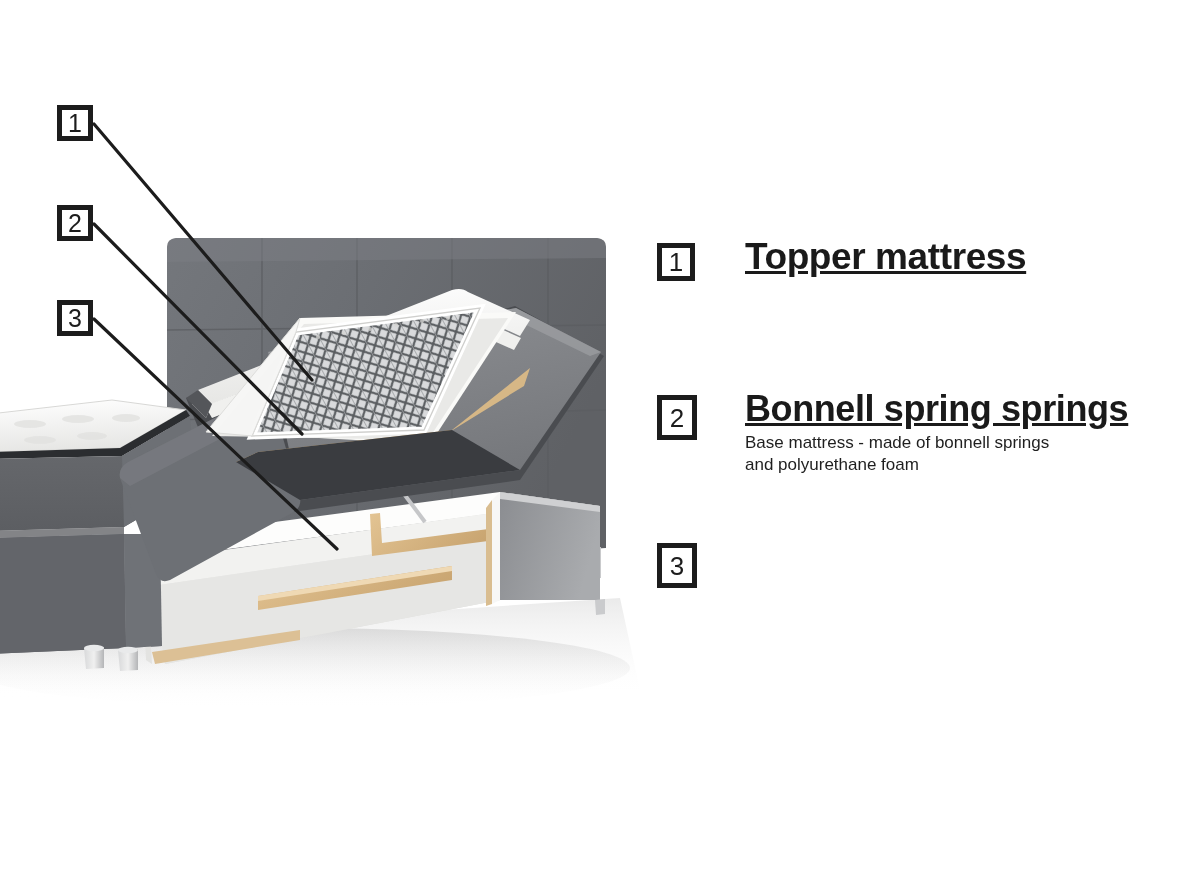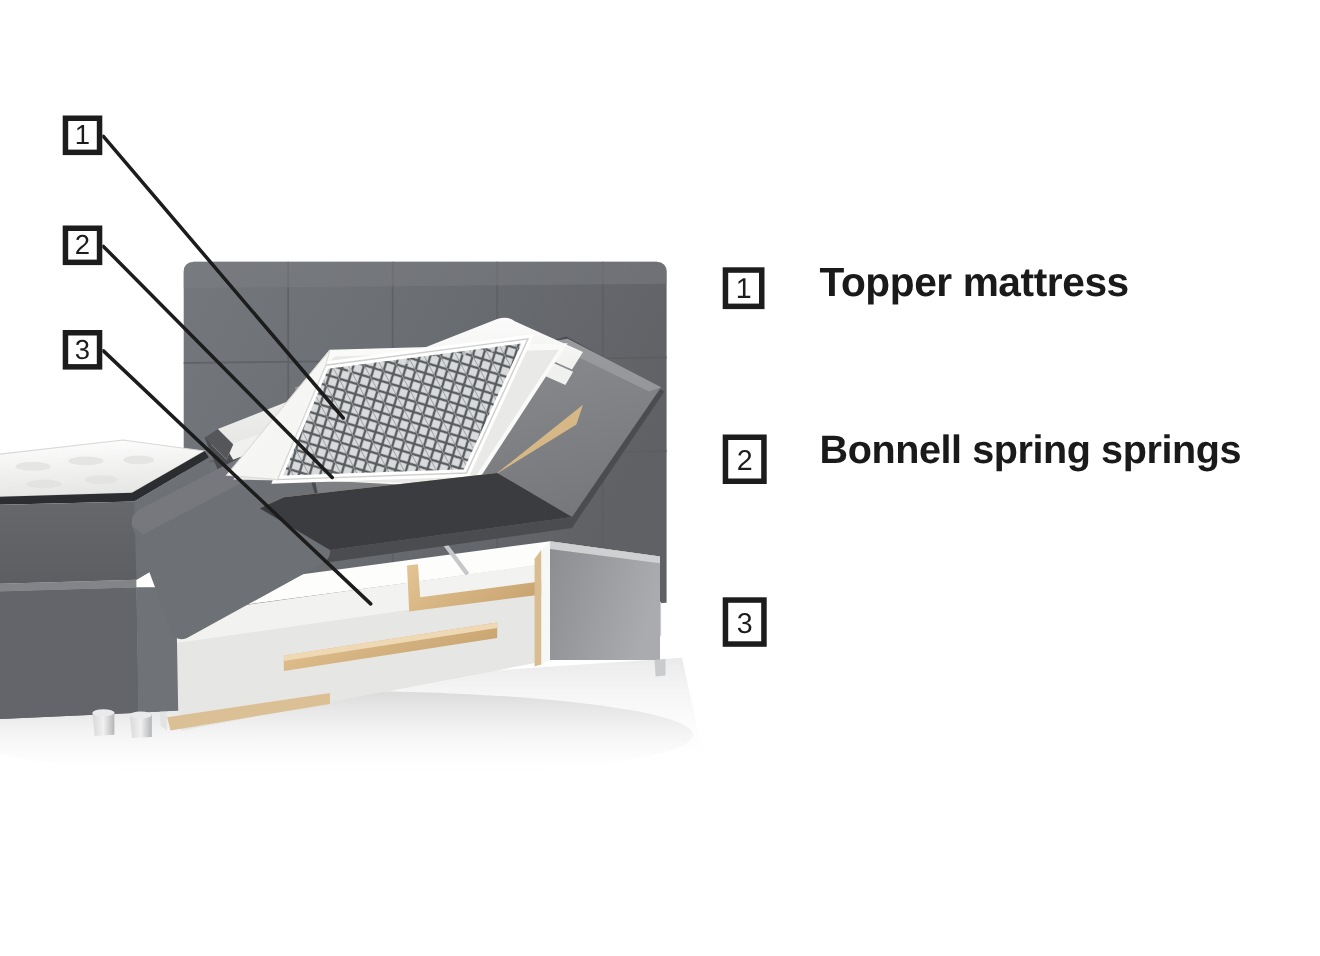--- a/index.html
+++ b/index.html
@@ -93,20 +93,21 @@
     width: 455px;
   }
   .legend-title {
     font-size: 37px;
     font-weight: bold;
     color: #1a1a1a;
     line-height: 1.04;
     letter-spacing: -0.4px;
     margin: 0;
     white-space: nowrap;
+    text-decoration: underline;
   }
   #legend-item-2 .legend-title { font-size: 36px; }
   #legend-item-3 .legend-title { font-size: 37px; }
 
   .legend-desc {
     font-size: 17px;
     color: #1f1f1f;
     line-height: 22px;
     margin: 8px 0 0 0;
     white-space: pre-line;
@@ -337,20 +338,22 @@
         <p class="legend-title">Topper mattress</p>
       </div>
     </div>
 
     <div class="legend-item" id="legend-item-2">
       <div class="legend-badge">
         <span>2</span>
       </div>
       <div class="legend-text">
         <p class="legend-title">Bonnell spring springs</p>
+        <p class="legend-desc">Base mattress - made of bonnell springs
+and polyurethane foam</p>
       </div>
     </div>
 
     <div class="legend-item" id="legend-item-3">
       <div class="legend-badge">
         <span>3</span>
       </div>
       <div class="legend-text">
       </div>
     </div>

